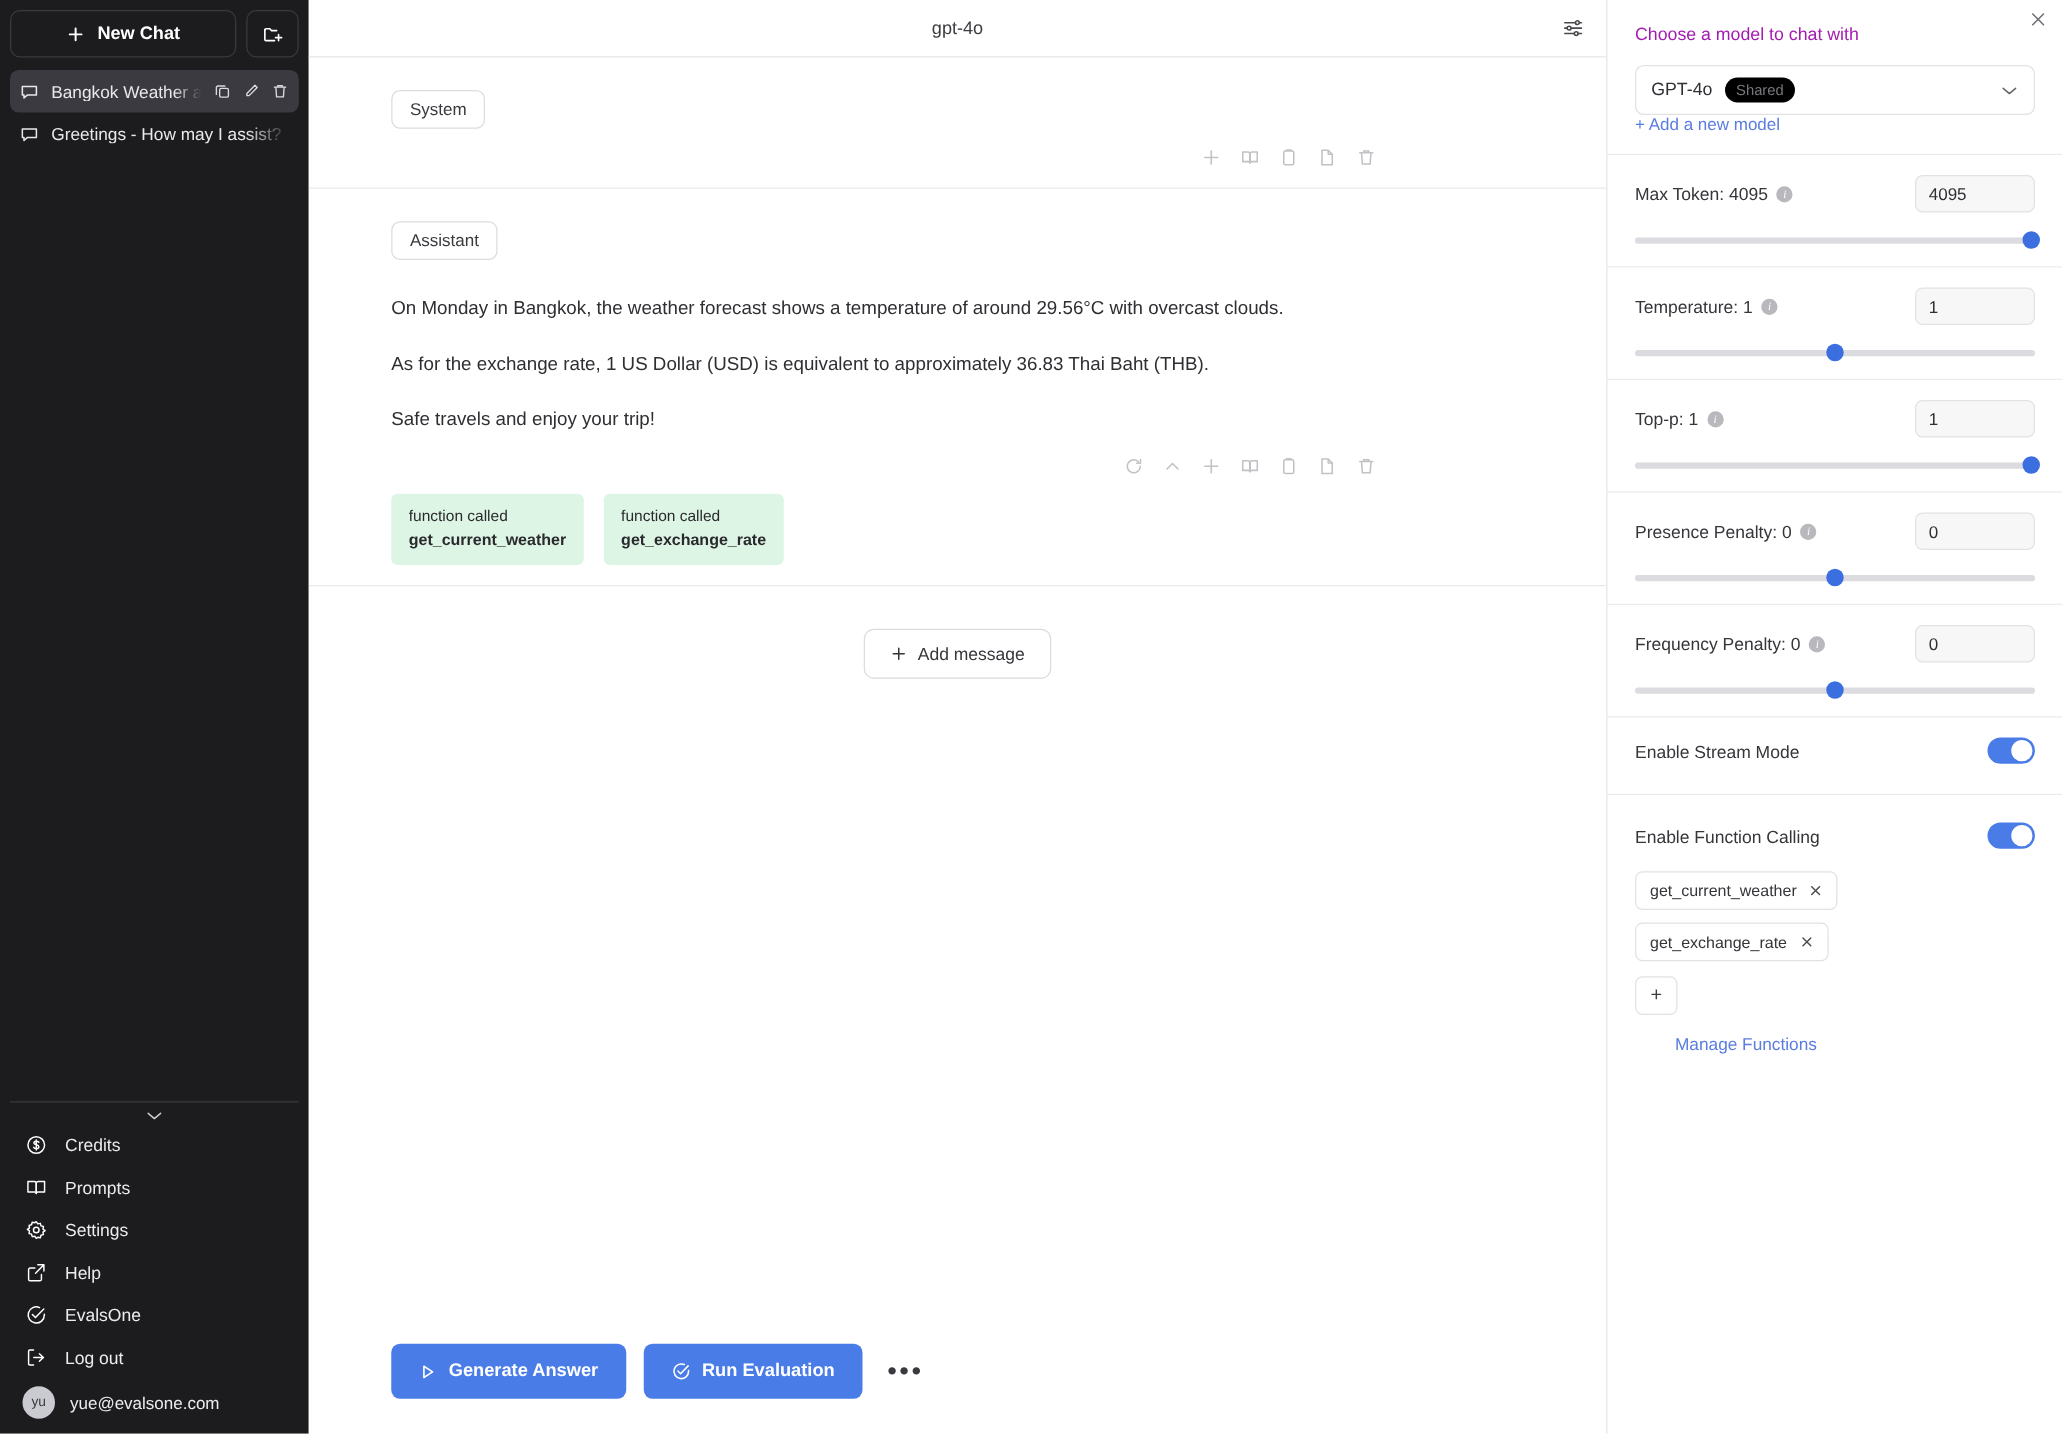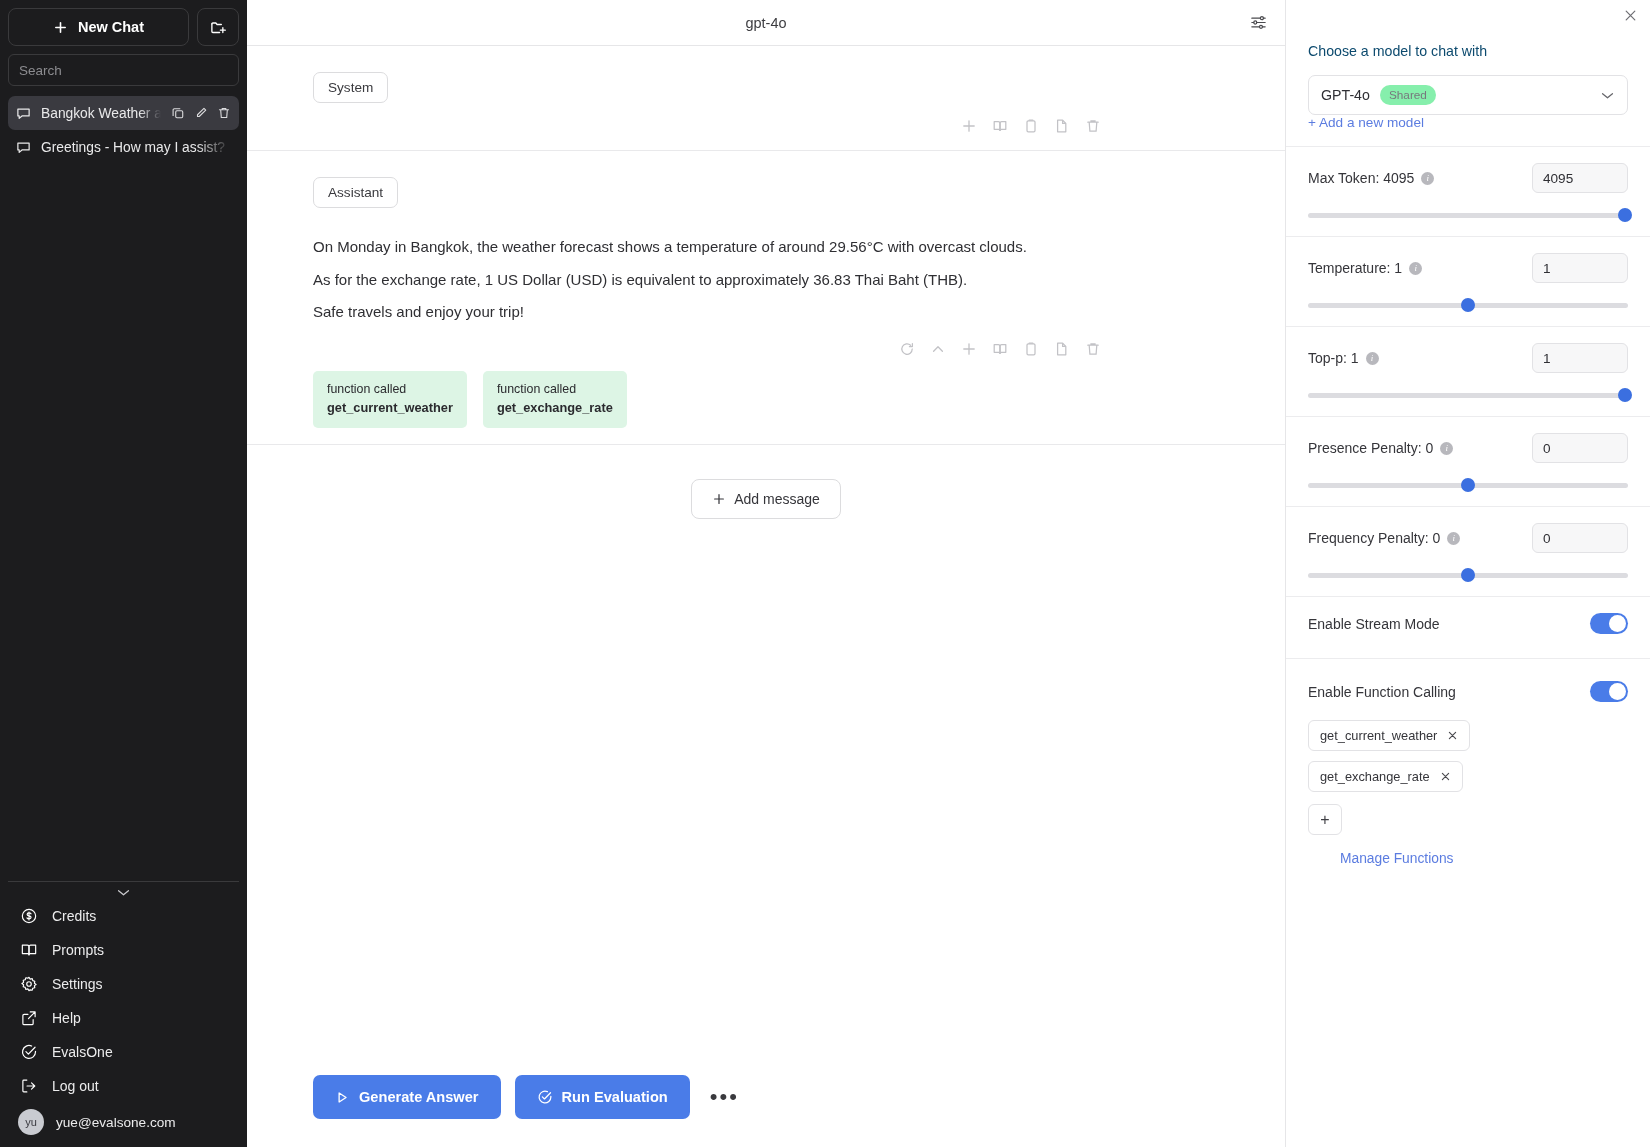--- a/index.html
+++ b/index.html
@@ -97,21 +97,21 @@
   .thread { flex: 1; overflow: hidden; }
 
   .msg-block { border-bottom: 1px solid #e9e9eb; padding: 26px 66px 16px 66px; }
   .role-chip {
     display: inline-block;
     border: 1px solid #dcdcde; border-radius: 7px;
     padding: 7px 14px; font-size: 13.6px; color: #3a3a3e;
     background: #fff;
   }
   .msg-text { margin-top: 26px; font-size: 15px; line-height: 1.78; color: #2f2f33; max-width: 790px; }
-  .msg-text p + p { margin-top: 6px; }
+  .msg-text p + p { margin-top: 18px; }
   .msg-toolbar {
     display: flex; justify-content: flex-end; gap: 14px;
     color: #c2c2c6; margin-top: 14px; padding-right: 118px;
   }
   .tb-icon { width: 17px; height: 17px; cursor: pointer; display:flex; align-items:center; justify-content:center; }
 
   .fn-chips { display: flex; gap: 16px; margin-top: 14px; }
   .fn-chip {
     background: #ddf5e5; border-radius: 5px;
     padding: 10px 14px; min-width: 124px;
@@ -141,30 +141,30 @@
 
   
   .right-panel {
     width: 365px; flex: 0 0 365px;
     border-left: 1px solid #e6e6e8;
     background: #fff; position: relative;
     display: flex; flex-direction: column;
   }
   .rp-close { position: absolute; top: 8px; right: 12px; cursor: pointer; color: #6e6e73; }
   .rp-head { padding: 20px 22px 0 22px; }
-  .rp-label { font-size: 14.2px; color: #0c4a6e; margin-top: 23px; }
+  .rp-label { font-size: 14.2px; color: #a21caf; }
   .model-select {
     margin-top: 16px; height: 40px;
     border: 1px solid #e2e2e5; border-radius: 7px;
     display: flex; align-items: center; padding: 0 12px; gap: 10px;
     cursor: pointer;
   }
   .model-name { font-size: 14.2px; color: #2f2f34; }
   .model-badge {
-    background: #86efac; border-radius: 11px;
+    background: #000000; border-radius: 11px;
     padding: 3px 9px; font-size: 11.8px; color: #77777d;
   }
   .chev-right { margin-left: auto; color: #66666b; }
   .add-model-link { font-size: 13.6px; color: #5b7ce0; cursor: pointer; }
 
   .rp-section { padding: 16px 22px 14px 22px; border-top: 1px solid #ececee; }
   .rp-section.first { border-top: 1px solid #ececee; margin-top: 16px; }
   .param-row { display: flex; align-items: center; }
   .param-label { font-size: 14px; color: #35353a; display: flex; align-items: center; gap: 7px; }
   .info-dot {
@@ -238,23 +238,20 @@
             <svg width="17" height="17" viewBox="0 0 18 18" fill="none" stroke="#fff" stroke-width="1.4" stroke-linecap="round" stroke-linejoin="round">
               <path d="M2 5.2a1 1 0 0 1 1-1h3.2l1.3 1.6H12"></path>
               <path d="M2 5.2v8.1a1 1 0 0 0 1 1h7.2"></path>
               <path d="M13.6 9.2v5.2M11 11.8h5.2"></path>
             </svg>
           </span>
         </button>
       </div>
     </div>
 
-    <div class="search-wrap">
-      <input class="search-input" placeholder="Search" style="">
-    </div>
 
     <div class="chat-list">
       <div class="chat-item active">
         <span>
           <svg width="15" height="15" viewBox="0 0 16 16" fill="none" stroke="#e9e9ea" stroke-width="1.3" stroke-linejoin="round">
               <path d="M2 3.4h12v7.2H6.4L3.4 13.2v-2.6H2z"></path>
             </svg>
         </span>
         <span class="chat-title">Bangkok Weather and Exchange Rate</span>
         <span class="chat-actions">

